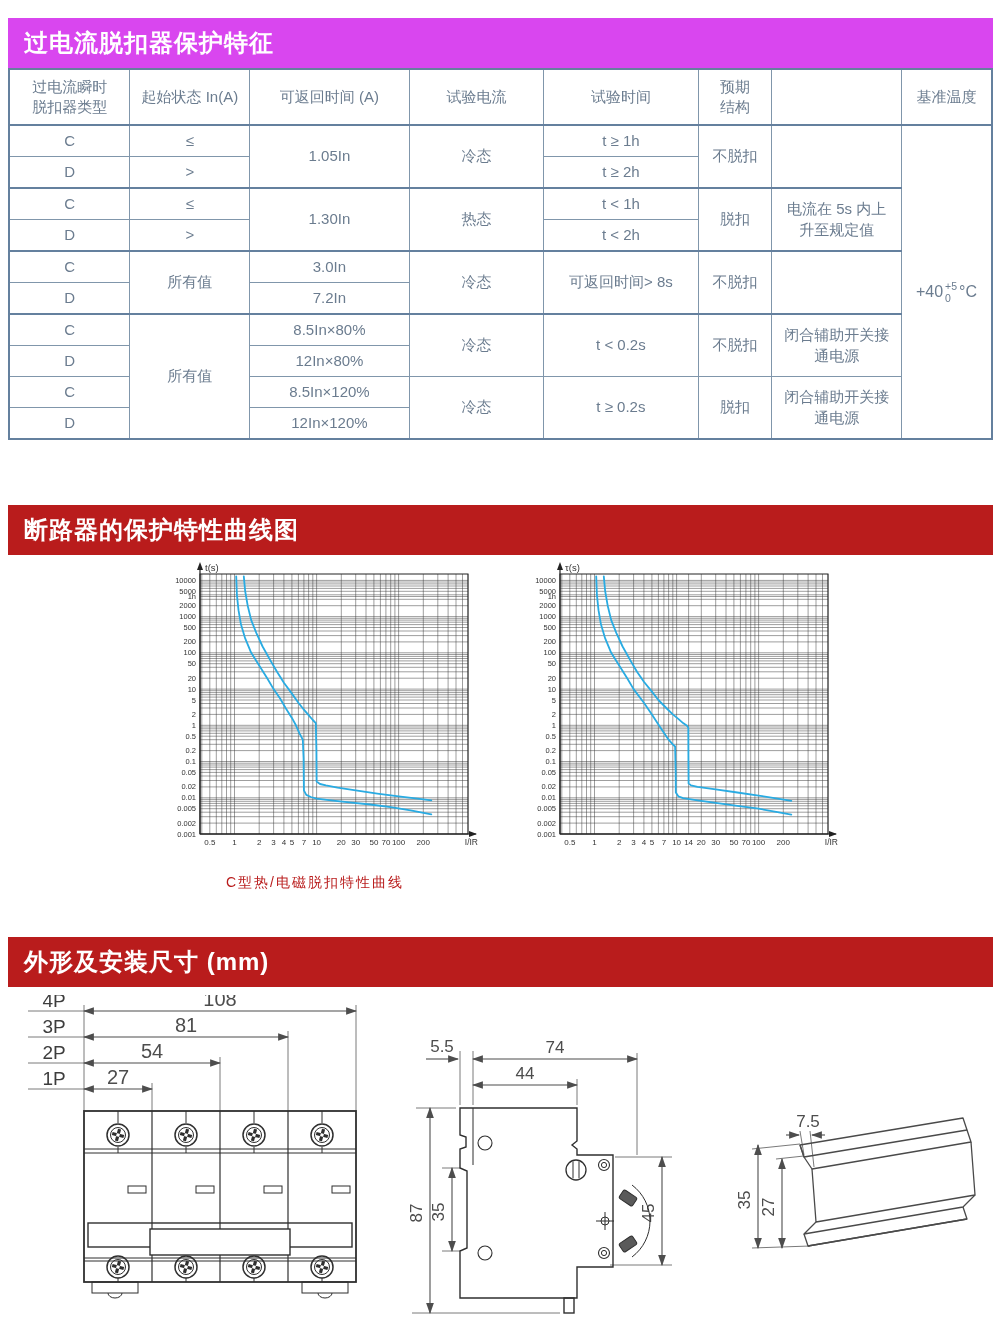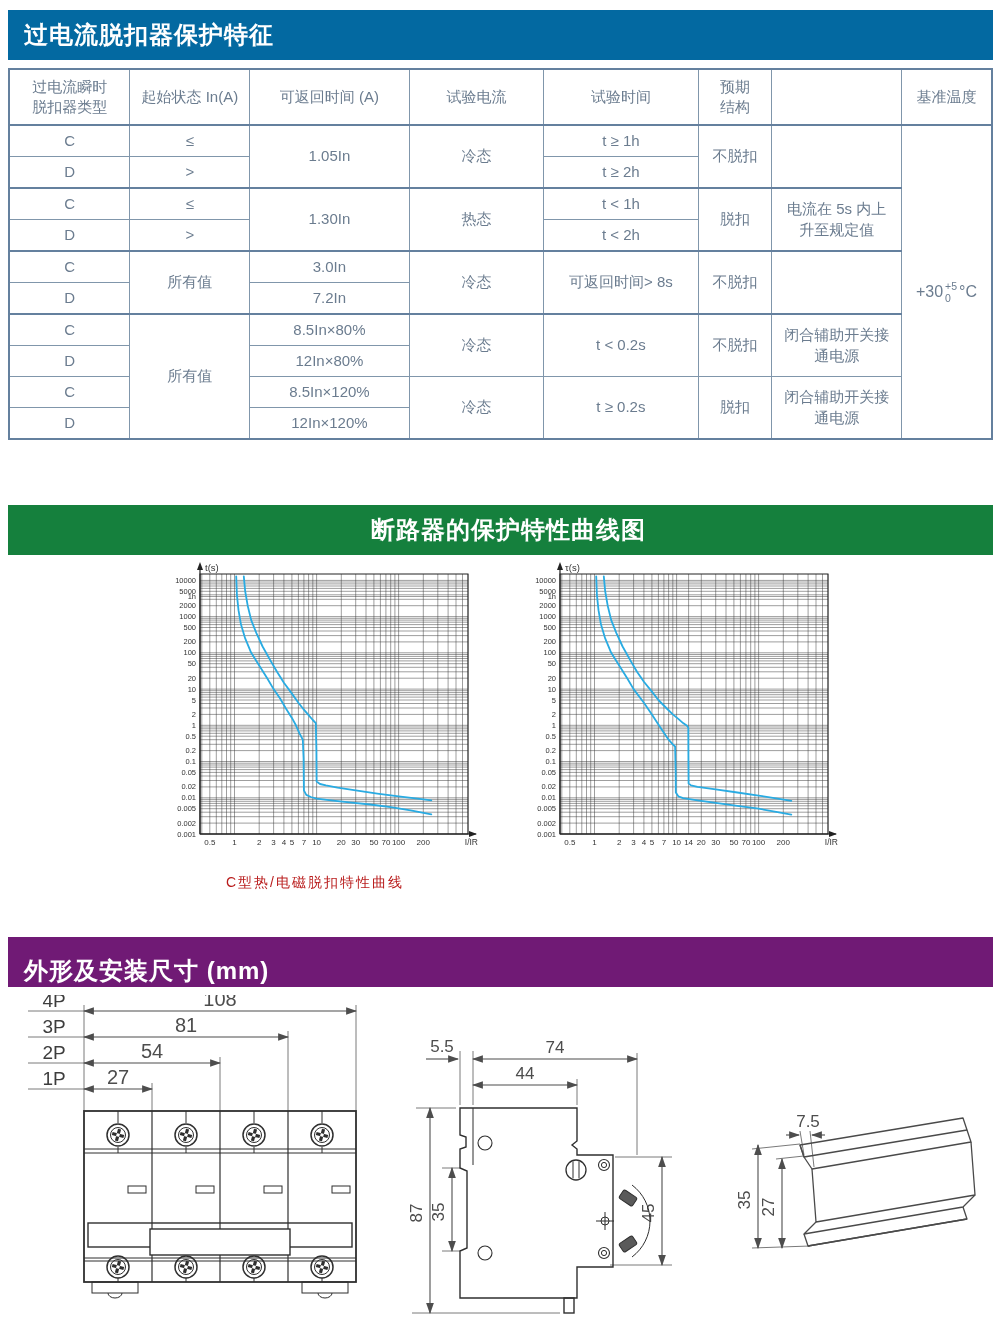--- a/index.html
+++ b/index.html
@@ -27,21 +27,21 @@
   .chart-caption{position:absolute;top:874px;width:330px;text-align:center;font-size:14px;
                  letter-spacing:2px;color:#b91c1c;}
   
   svg text{font-family:"Liberation Sans",sans-serif;}
 </style>
 </head>
 <body>
 
 <div class="page">
 
-  <div class="banner" style="top:10px;background:#0369a1;">
+  <div class="banner" style="top:18px;background:#d946ef;">
     <span>过电流脱扣器保护特征</span>
   </div>
 
   <div class="tblwrap">
     <table class="ptable">
       <colgroup>
         <col style="width:12.3%">
           <col style="width:12.2%">
           <col style="width:16.2%">
           <col style="width:13.7%">
@@ -67,21 +67,21 @@
       <tbody>
         <tr>
           <td>C</td>
           <td>≤</td>
           <td rowspan="2">1.05In</td>
           <td rowspan="2">冷态</td>
           <td>t ≥ 1h</td>
           <td rowspan="2">不脱扣</td>
           <td rowspan="2"></td>
           <td rowspan="10" class="tempcell">
-            <span>+30</span><span class="tempstack"><span>+5</span><span>0</span></span><span>°C</span>
+            <span>+40</span><span class="tempstack"><span>+5</span><span>0</span></span><span>°C</span>
           </td>
         </tr>
         <tr>
           <td>D</td>
           <td>&gt;</td>
           <td>t ≥ 2h</td>
         </tr>
         <tr class="grp">
           <td>C</td>
           <td>≤</td>
@@ -135,21 +135,21 @@
         </tr>
         <tr>
           <td>D</td>
           <td>12In×120%</td>
         </tr>
       </tbody>
     </table>
   </div>
 
 
-  <div class="banner" style="top:505px;background:#15803d;justify-content:center;">
+  <div class="banner" style="top:505px;background:#b91c1c;">
     <span>断路器的保护特性曲线图</span>
   </div>
 
   <svg id="chart-0" class="chart" style="left:150px;" width="330" height="302" viewBox="0 0 330 302">
       <line x1="51.8" y1="14" x2="51.8" y2="274" stroke="#3c3c3c" stroke-width="0.5"></line>
       <line x1="59.8" y1="14" x2="59.8" y2="274" stroke="#3c3c3c" stroke-width="0.5"></line>
       <line x1="66.3" y1="14" x2="66.3" y2="274" stroke="#3c3c3c" stroke-width="0.5"></line>
       <line x1="71.8" y1="14" x2="71.8" y2="274" stroke="#3c3c3c" stroke-width="0.5"></line>
       <line x1="76.5" y1="14" x2="76.5" y2="274" stroke="#3c3c3c" stroke-width="0.5"></line>
       <line x1="80.7" y1="14" x2="80.7" y2="274" stroke="#3c3c3c" stroke-width="0.5"></line>
@@ -431,21 +431,21 @@
       <text x="235.9" y="285" text-anchor="middle" font-size="8" fill="#333" font-family="DejaVu Sans Mono, monospace">70</text>
       <text x="248.6" y="285" text-anchor="middle" font-size="8" fill="#333" font-family="DejaVu Sans Mono, monospace">100</text>
       <text x="273.3" y="285" text-anchor="middle" font-size="8" fill="#333" font-family="DejaVu Sans Mono, monospace">200</text>
       <text x="55" y="11" font-size="9.5" fill="#333" font-family="DejaVu Sans Mono, monospace">τ(s)</text>
       <text x="328" y="285" text-anchor="end" font-size="8.5" fill="#333" font-family="DejaVu Sans Mono, monospace">I/IR</text>
       <polyline points="86.2,16.3 86.9,34.8 88.5,50.2 91.0,64.6 95.2,78.4 101.2,92.8 109.2,105.4 117.2,118.2 123.6,129.1 133.9,142.7 141.9,154.4 148.4,164.5 153.9,172.8 158.6,179.7 162.8,184.3 165.1,186.5 165.7,212.4 165.8,232.5 168.3,236.3 173.1,238.1 187.5,240.3 205.7,242.9 227.3,245.8 248.6,248.7 267.6,252.2 281.3,254.7" fill="none" stroke="#29abe2" stroke-width="1.8" stroke-linejoin="round" stroke-linecap="round"></polyline>
       <polyline points="93.8,16.3 95.2,31.3 97.7,45.7 101.2,60.1 106.4,73.1 112.6,86.5 119.9,99.6 127.0,111.8 133.9,121.7 141.9,131.6 148.4,140.0 156.3,148.0 162.8,154.4 168.3,158.9 173.1,163.1 177.3,166.1 178.3,167.9 178.4,195.2 178.6,223.4 181.0,225.4 187.5,226.9 205.7,229.4 227.3,232.5 248.6,235.6 267.6,238.6 281.3,240.9" fill="none" stroke="#29abe2" stroke-width="1.8" stroke-linejoin="round" stroke-linecap="round"></polyline>
     </svg>
   <div class="chart-caption" style="left:150px;">C型热/电磁脱扣特性曲线</div>
 
-  <div class="banner" style="top:937px;background:#701a75;align-items:flex-end;">
+  <div class="banner" style="top:937px;background:#b91c1c;">
     <span>外形及安装尺寸 (mm)</span>
   </div>
 
   <svg id="svgA" style="position:absolute;left:22px;top:995px;" width="345" height="322" viewBox="0 0 345 322">
     <defs>
       <marker id="arwA" viewBox="0 0 10 10" refX="9" refY="5" markerWidth="10" markerHeight="10" orient="auto-start-reverse">
         <path d="M0,1.5 L10,5 L0,8.5 z" fill="#4d4d4d"></path>
       </marker>
     </defs>
     <g stroke="#7a7a7a" stroke-width="1">

